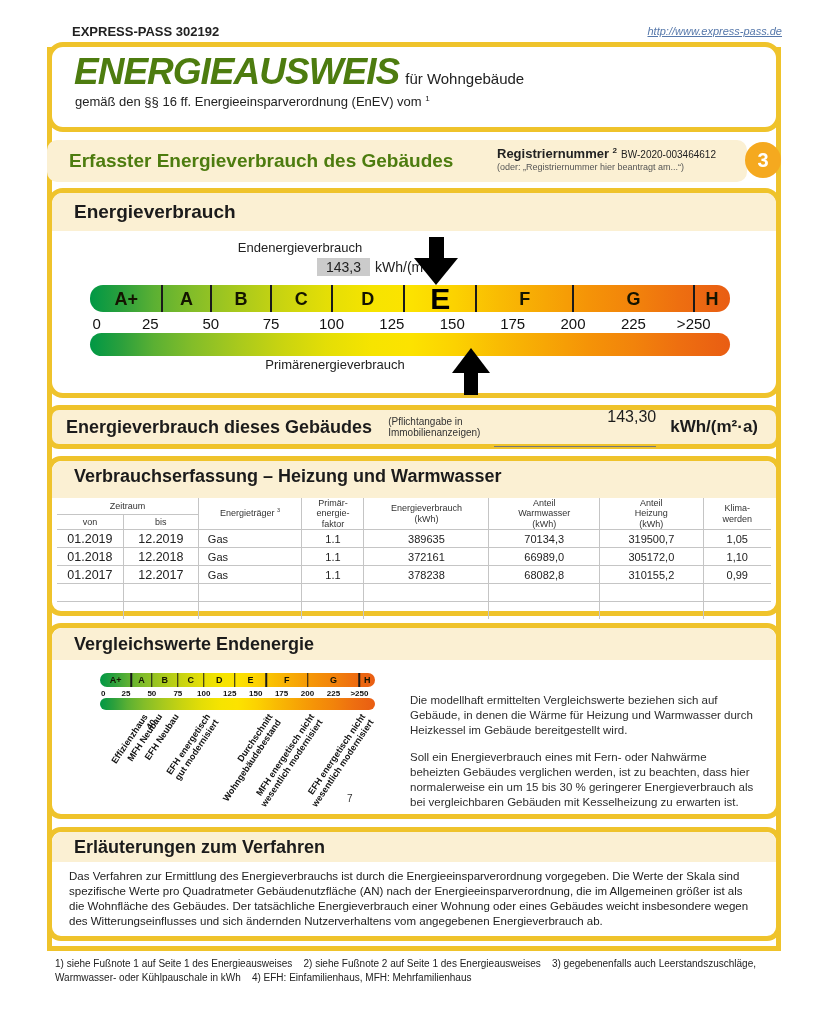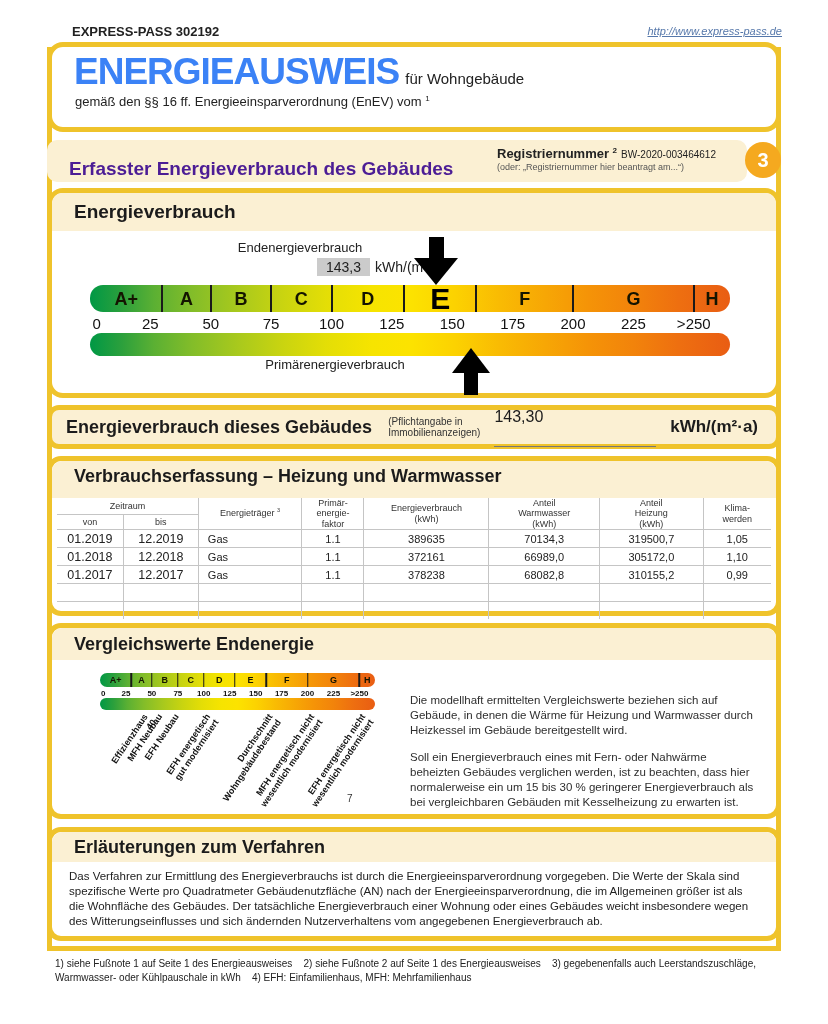--- a/index.html
+++ b/index.html
@@ -14,28 +14,28 @@
   
   .doc-id{position:absolute;left:72px;top:24px;font-size:13px;font-weight:bold;color:#222;}
   .site-link{position:absolute;right:46px;top:25px;font-size:11px;font-style:italic;color:#5577AA;text-decoration:underline;cursor:pointer;}
   
   .gbox{position:absolute;left:47px;width:734px;border:5px solid #EFC32B;border-radius:16px;background:#fff;box-sizing:border-box;}
   .gbox-head{background:#FBF0D3;border-radius:10px 10px 0 0;font-weight:bold;color:#1b1b1b;padding-left:22px;}
   .gbox.cream{background:#FBF0D3;}
   
   #title-box{top:42px;height:90px;}
   .brand-line{position:absolute;left:22px;top:4px;white-space:nowrap;}
-  .brand{font-size:37px;font-weight:bold;color:#3b82f6;letter-spacing:-1px;text-align:right;}
+  .brand{font-size:37px;font-weight:bold;font-style:italic;color:#4d7c0f;letter-spacing:-1px;text-align:right;}
   .brand-sub{font-size:15px;color:#222;margin-left:6px;}
   .law-line{position:absolute;left:23px;top:47px;font-size:13px;color:#222;}
   .date-line{position:absolute;left:418px;right:14px;top:42px;height:21px;border-bottom:1.5px solid #999;}
   .date-val{font-size:15px;padding-left:18px;}
   
   #section-bar{position:absolute;left:47px;top:140px;width:700px;height:42px;background:#FBF0D3;border-radius:10px;}
-  #section-bar .sec-title{position:absolute;left:22px;top:8px;line-height:42px;font-size:19px;font-weight:bold;color:#4c1d95;}
+  #section-bar .sec-title{position:absolute;left:22px;top:0;line-height:42px;font-size:19px;font-weight:bold;color:#4d7c0f;}
   .reg-block{position:absolute;left:450px;top:6px;}
   .reg-l1{font-size:13px;font-weight:bold;color:#222;}
   .reg-num{font-size:10px;font-weight:normal;margin-left:4px;}
   .reg-l2{font-size:9px;color:#555;margin-top:1px;font-weight:normal;}
   .badge{position:absolute;left:745px;top:142px;width:36px;height:36px;border-radius:50%;background:#F5A91F;color:#fff;font-size:20px;font-weight:bold;text-align:center;line-height:36px;}
   
   #energy-box{top:188px;height:210px;}
   #energy-box .gbox-head{height:38px;line-height:38px;font-size:19px;}
   .chart{position:absolute;left:0;right:0;top:43px;bottom:0;}
   .center-block{position:absolute;text-align:center;}
@@ -60,21 +60,21 @@
   #arrow-down{top:-48px;}
   #arrow-down .stem{width:15px;height:21px;}
   #arrow-down .head{width:0;height:0;border-left:22px solid transparent;border-right:22px solid transparent;border-top:27px solid #000;}
   #arrow-up{top:63px;}
   #arrow-up .head{width:0;height:0;border-left:19px solid transparent;border-right:19px solid transparent;border-bottom:25px solid #000;}
   #arrow-up .stem{width:14px;height:22px;}
   
   #value-box{top:405px;height:44px;border-radius:12px;display:flex;align-items:center;padding:0 14px;}
   .vb-title{font-size:18px;font-weight:bold;white-space:nowrap;}
   .vb-note{font-size:10px;color:#333;white-space:pre-line;margin-left:16px;line-height:1.15;}
-  .vb-line{flex:1;margin:0 14px;border-bottom:1.5px solid #777;text-align:left;font-size:16px;padding-bottom:20px;}
+  .vb-line{flex:1;margin:0 14px;border-bottom:1.5px solid #777;text-align:right;font-size:16px;padding-bottom:20px;}
   .vb-unit{font-size:17px;font-weight:bold;white-space:nowrap;padding-right:4px;}
   
   #table-box{top:456px;height:160px;border-radius:14px;}
   #table-box .gbox-head{height:37px;line-height:30px;font-size:18px;}
   table.vtab{width:calc(100% - 10px);margin:0 5px;border-collapse:collapse;table-layout:fixed;}
   .vtab th,.vtab td{border:1px solid #c5c5c5;padding:0 3px;overflow:hidden;}
   .vtab th{font-weight:normal;font-size:9px;color:#333;text-align:center;vertical-align:middle;line-height:1.15;white-space:pre-line;}
   .vtab thead tr:first-child th{border-top:none;height:16px;}
   .vtab tr>*:first-child{border-left:none;}
   .vtab tr>*:last-child{border-right:none;}

